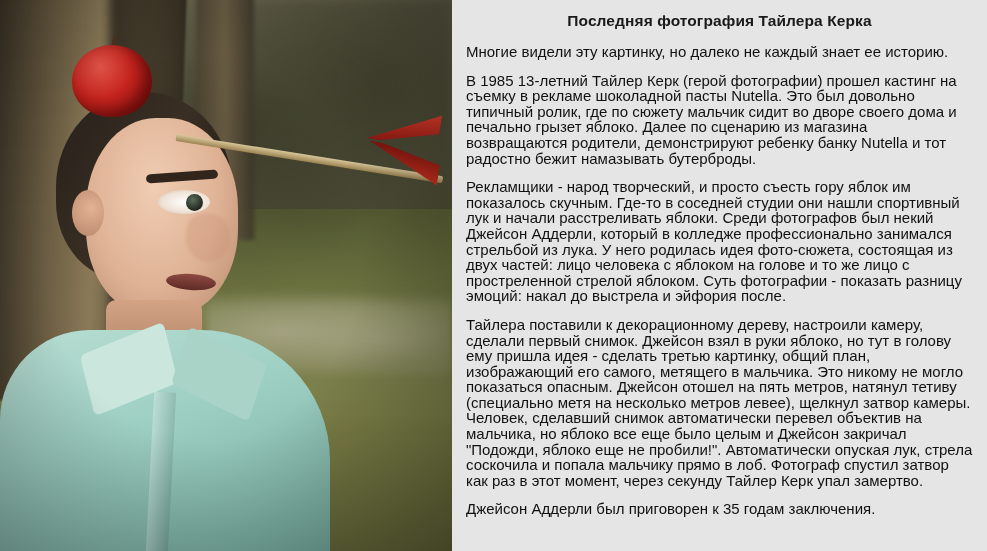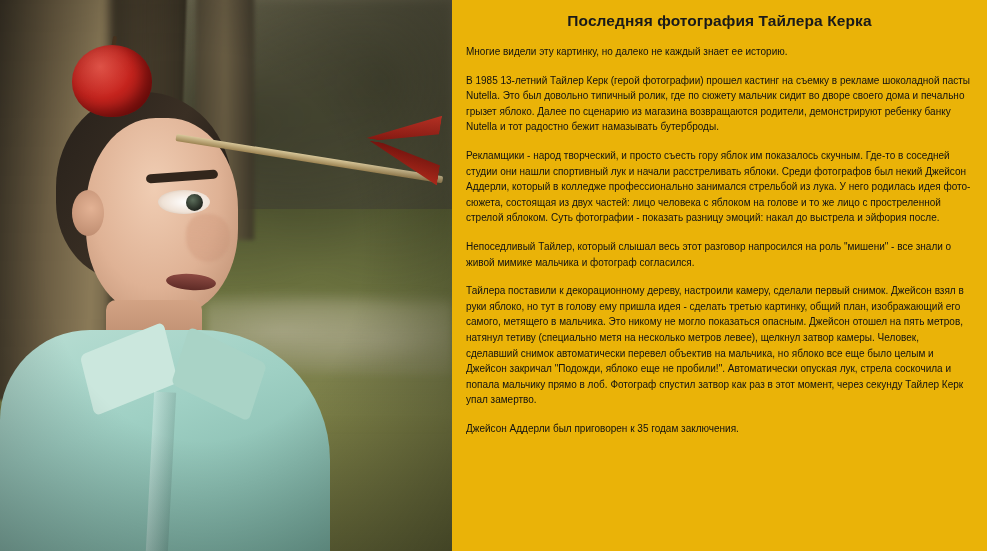--- a/index.html
+++ b/index.html
@@ -235,34 +235,34 @@
     inset: 0;
     background: radial-gradient(ellipse at 45% 45%, rgba(0,0,0,0) 45%, rgba(0,0,0,0.38) 100%);
     pointer-events: none;
   }
 
   
   .article {
     flex: 1 1 auto;
     padding: 8px 14px 6px 14px;
     box-sizing: border-box;
-    background: #eab308;
+    background: #e5e5e5;
     overflow: hidden;
   }
   .article h1 {
     margin: 4px 0 14px 0;
     font-size: 15.5px;
     font-weight: bold;
     text-align: center;
     color: #1a1a1a;
     letter-spacing: .1px;
   }
   .article p {
     margin: 0 0 13px 0;
-    font-size: 10px;
+    font-size: 15px;
     line-height: 15.6px;
     color: #111111;
     text-align: left;
   }
   .article p:last-child { margin-bottom: 0; }
 </style>
 </head>
 <body>
 
 <div class="page">
@@ -299,18 +299,17 @@
     <div class="fletch-b"></div>
 
     <div class="vignette"></div>
   </div>
 
   <div class="article">
     <h1>Последняя фотография Тайлера Керка</h1>
     <p>Многие видели эту картинку, но далеко не каждый знает ее историю.</p>
     <p>В 1985 13-летний Тайлер Керк (герой фотографии) прошел кастинг на съемку в рекламе шоколадной пасты Nutella. Это был довольно типичный ролик, где по сюжету мальчик сидит во дворе своего дома и печально грызет яблоко. Далее по сценарию из магазина возвращаются родители, демонстрируют ребенку банку Nutella и тот радостно бежит намазывать бутерброды.</p>
     <p>Рекламщики - народ творческий, и просто съесть гору яблок им показалось скучным. Где-то в соседней студии они нашли спортивный лук и начали расстреливать яблоки. Среди фотографов был некий Джейсон Аддерли, который в колледже профессионально занимался стрельбой из лука. У него родилась идея фото-сюжета, состоящая из двух частей: лицо человека с яблоком на голове и то же лицо с простреленной стрелой яблоком. Суть фотографии - показать разницу эмоций: накал до выстрела и эйфория после.</p>
-    <p>Непоседливый Тайлер, который слышал весь этот разговор напросился на роль "мишени" - все знали о живой мимике мальчика и фотограф согласился.</p>
     <p>Тайлера поставили к декорационному дереву, настроили камеру, сделали первый снимок. Джейсон взял в руки яблоко, но тут в голову ему пришла идея - сделать третью картинку, общий план, изображающий его самого, метящего в мальчика. Это никому не могло показаться опасным. Джейсон отошел на пять метров, натянул тетиву (специально метя на несколько метров левее), щелкнул затвор камеры. Человек, сделавший снимок автоматически перевел объектив на мальчика, но  яблоко все еще было целым и Джейсон закричал "Подожди, яблоко еще не пробили!". Автоматически опуская лук, стрела соскочила и попала мальчику прямо в лоб. Фотограф спустил затвор как раз в этот момент, через секунду Тайлер Керк упал замертво.</p>
     <p>Джейсон Аддерли был приговорен к 35 годам заключения.</p>
   </div>
 
 </div>
 
 </body></html>

